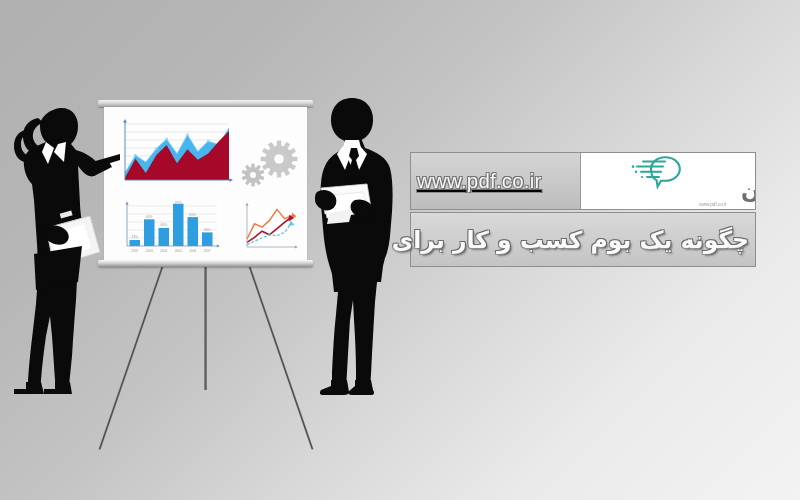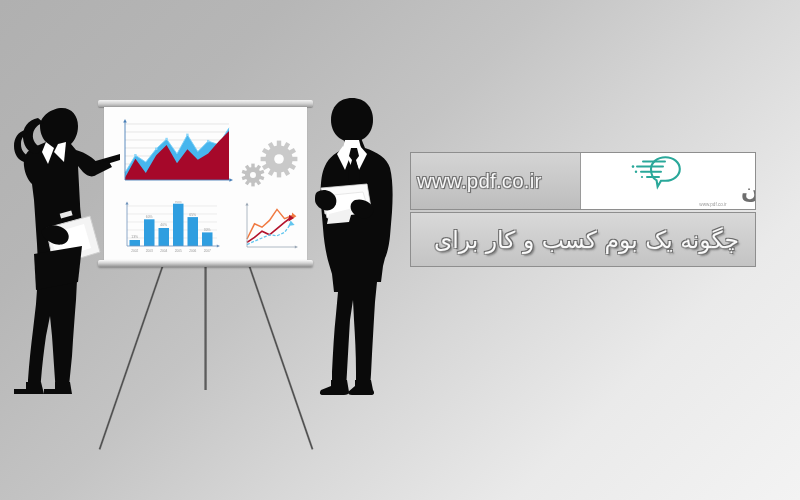--- a/index.html
+++ b/index.html
@@ -140,20 +140,21 @@
     box-sizing: border-box;
     background: linear-gradient(180deg, #d9d9d9 0%, #cfcfcf 45%, #c4c4c4 100%);
   }
   #caption-box-url {
     top: 0px;
     height: 58px;
     background: #ffffff;
     display: flex;
     align-items: stretch;
     overflow: hidden;
+    text-decoration: underline;
   }
   #url-chip {
     width: 172px;
     border-right: 1px solid #9a9a9a;
     box-sizing: border-box;
     background: linear-gradient(180deg, #d4d4d4 0%, #c9c9c9 50%, #bdbdbd 100%);
     display: flex;
     align-items: center;
     padding-left: 6px;
   }
@@ -176,27 +177,27 @@
   #caption-box-line1 {
     top: 60px;
     height: 55px;
   }
   #caption-box-line2 {
     top: 117px;
     height: 55px;
   }
   .caption-rtl-text {
     position: absolute;
-    right: 16px;
+    right: 6px;
     top: 50%;
     transform: translateY(-50%);
     direction: rtl;
     unicode-bidi: bidi-override;
     font-family: "DejaVu Sans", sans-serif;
-    font-weight: normal;
+    font-weight: bold;
     color: #fafafa;
     white-space: nowrap;
     text-shadow:
       -1px -1px 0 #6b6b6b,
        1px -1px 0 #6b6b6b,
       -1px  1px 0 #909090,
        1px  1px 0 #6b6b6b,
        2px  2px 2px rgba(60,60,60,0.55);
   }
   #caption-line1-text { font-size: 23.5px; }

